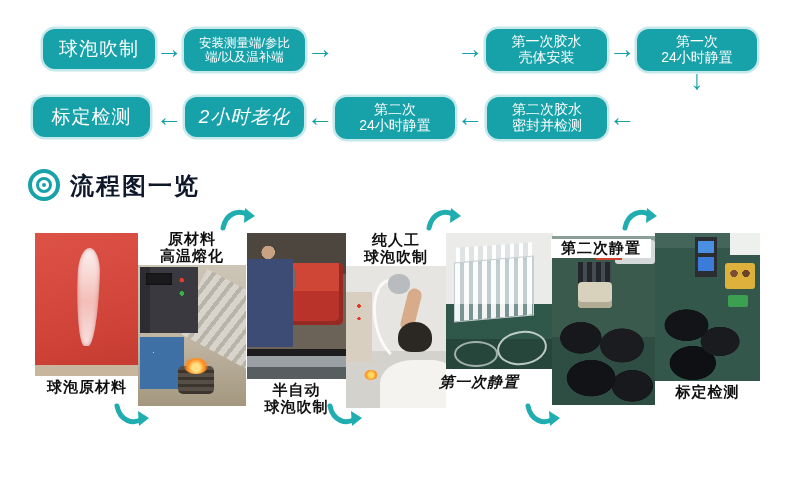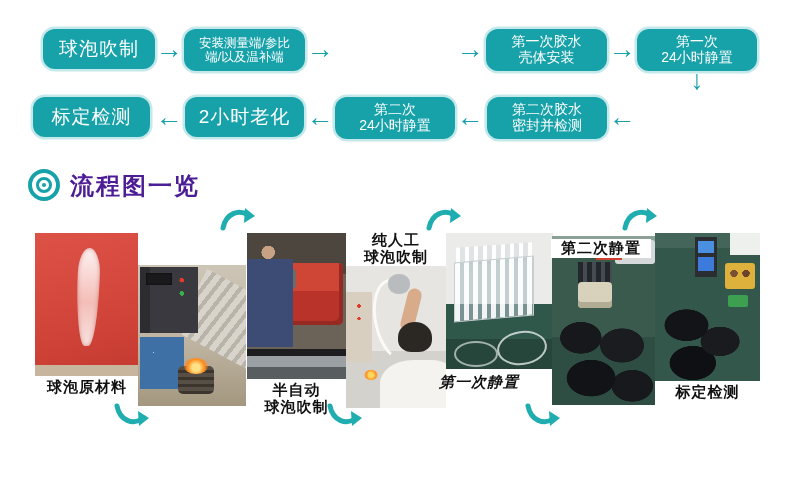--- a/index.html
+++ b/index.html
@@ -18,42 +18,42 @@
   .fs-md{font-size:14px;}
   .fs-sm{font-size:12.5px;}
   .r1{top:29px;}
   .r2{top:97px;}
   .b11{left:43px;width:112px;}
   .b12{left:184px;width:121px;height:42px;}
   .b13{left:334px;width:121px;}
   .b14{left:486px;width:121px;height:42px;}
   .b15{left:637px;width:120px;height:42px;}
   .b21{left:33px;width:117px;}
-  .b22{left:185px;width:119px;}
+  .b22{left:185px;width:119px;font-style:italic;}
   .b23{left:335px;width:120px;height:42px;}
   .b24{left:487px;width:120px;height:42px;}
   .b25{left:638px;width:117px;}
   
   .harrow{
     position:absolute;width:30px;text-align:center;color:#17a2aa;
     font-size:27px;line-height:26px;font-weight:bold;
   }
   .ar1{top:36px;} .ar2{top:104px;}
   .ax1{left:154px;} .ax2{left:305px;} .ax3{left:455px;} .ax4{left:607px;}
   .darrow{position:absolute;left:682px;top:66px;width:30px;text-align:center;
     color:#17a2aa;font-size:27px;line-height:28px;font-weight:bold;}
   
   .bullseye{position:absolute;left:28px;top:169px;width:32px;height:32px;
     border:4px solid #17a2aa;border-radius:50%;box-sizing:border-box;
     display:flex;align-items:center;justify-content:center;}
   .bullseye .ring{width:16px;height:16px;border:3.5px solid #17a2aa;border-radius:50%;
     box-sizing:border-box;display:flex;align-items:center;justify-content:center;}
   .bullseye .dot{width:4px;height:4px;background:#17a2aa;border-radius:50%;}
   .sec-title{position:absolute;left:70px;top:170px;font-size:24px;font-weight:bold;
-    color:#4c1d95;letter-spacing:2px;}
+    color:#0f172a;letter-spacing:2px;}
   
   .photo{position:absolute;overflow:hidden;background:#888;}
   .cap{position:absolute;font-size:15px;font-weight:bold;color:#111;text-align:center;
     white-space:pre-line;line-height:1.12;letter-spacing:1px;}
   .cap-white{background:#fff;padding:1px 4px;z-index:5;}
   .ph1{left:35px;top:233px;width:103px;height:143px;
     background:linear-gradient(165deg,#dd5247 0%,#d2453a 55%,#c43a30 100%);}
   .ph1 .rod{position:absolute;left:42px;top:15px;width:22px;height:98px;
     background:linear-gradient(180deg,rgba(255,255,255,.92),rgba(255,230,225,.75) 55%,rgba(255,255,255,.85));
     border-radius:50% 50% 42% 42% / 26% 26% 70% 70%;transform:rotate(2deg);
@@ -178,20 +178,22 @@
     </div>
   </div>
   <div class="sec-title">流程图一览</div>
 
   <div class="photo ph1">
     <div class="rod"></div>
     <div class="strip"></div>
   </div>
   <div class="cap" style="left:25px;top:379px;width:124px;">球泡原材料</div>
 
+  <div class="cap" style="left:146px;top:231px;width:92px;">原材料
+高温熔化</div>
   <div class="photo ph2">
     <div class="slope"></div>
     <div class="machine"></div>
     <div class="display"></div>
     <div class="blue"></div>
     <div class="crucible"></div>
     <div class="flame"></div>
   </div>
 
   <div class="photo ph3">

